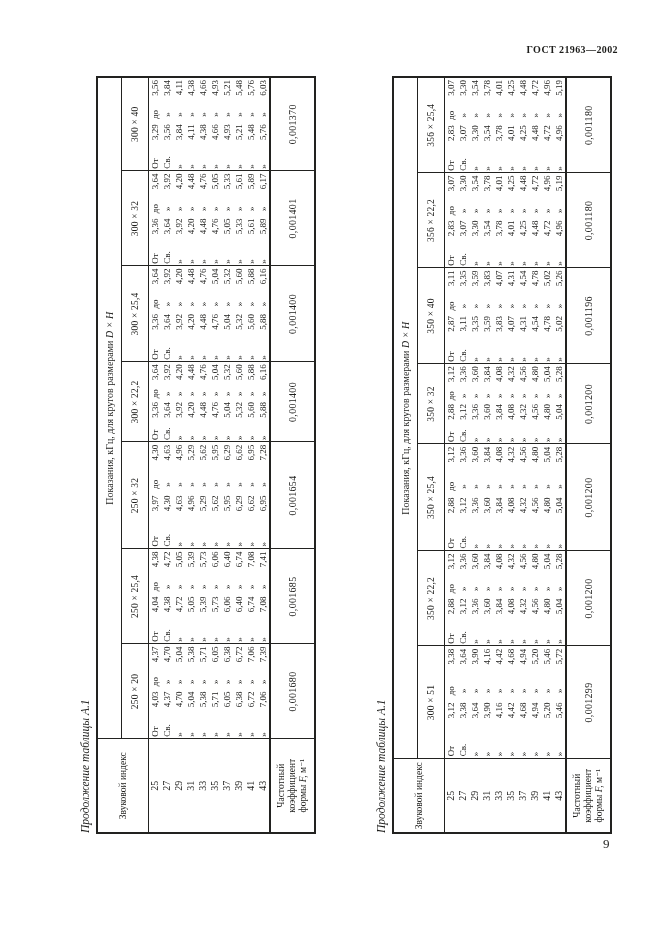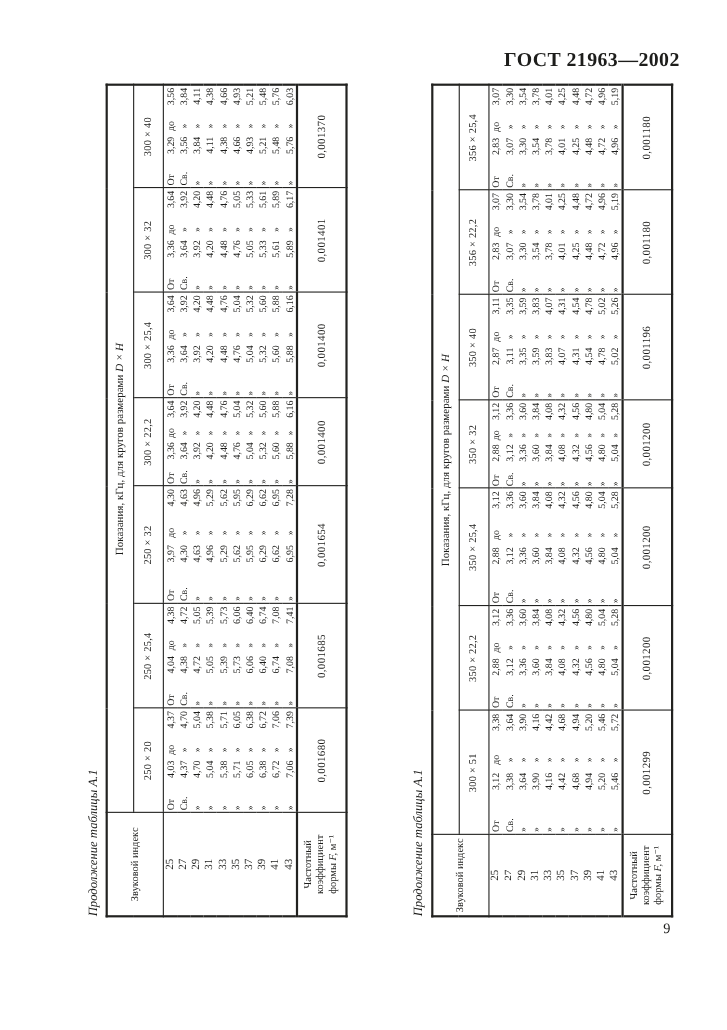--- a/index.html
+++ b/index.html
@@ -2,21 +2,21 @@
 <html><head>
 <meta charset="utf-8">
 <style>
   html,body{margin:0;padding:0;overflow:hidden;}
   body{
     width:661px;height:936px;position:relative;background:#ffffff;
     font-family:"Liberation Serif","DejaVu Serif",serif;color:#1d1d1b;
   }
   .gost-header{
     position:absolute;top:44px;right:43px;
-    font-size:18px;font-weight:bold;letter-spacing:.4px;white-space:nowrap;
+    font-size:10px;font-weight:bold;letter-spacing:.4px;white-space:nowrap;
   }
   .page-number{position:absolute;top:836px;left:603px;font-size:13px;}
   
   .strip{
     position:absolute;width:756px;height:235px;
     transform:rotate(-90deg);transform-origin:0 0;
   }
   #strip-0{left:78px;top:834px;}
   #strip-1{left:374px;top:834px;}
   .caption{

